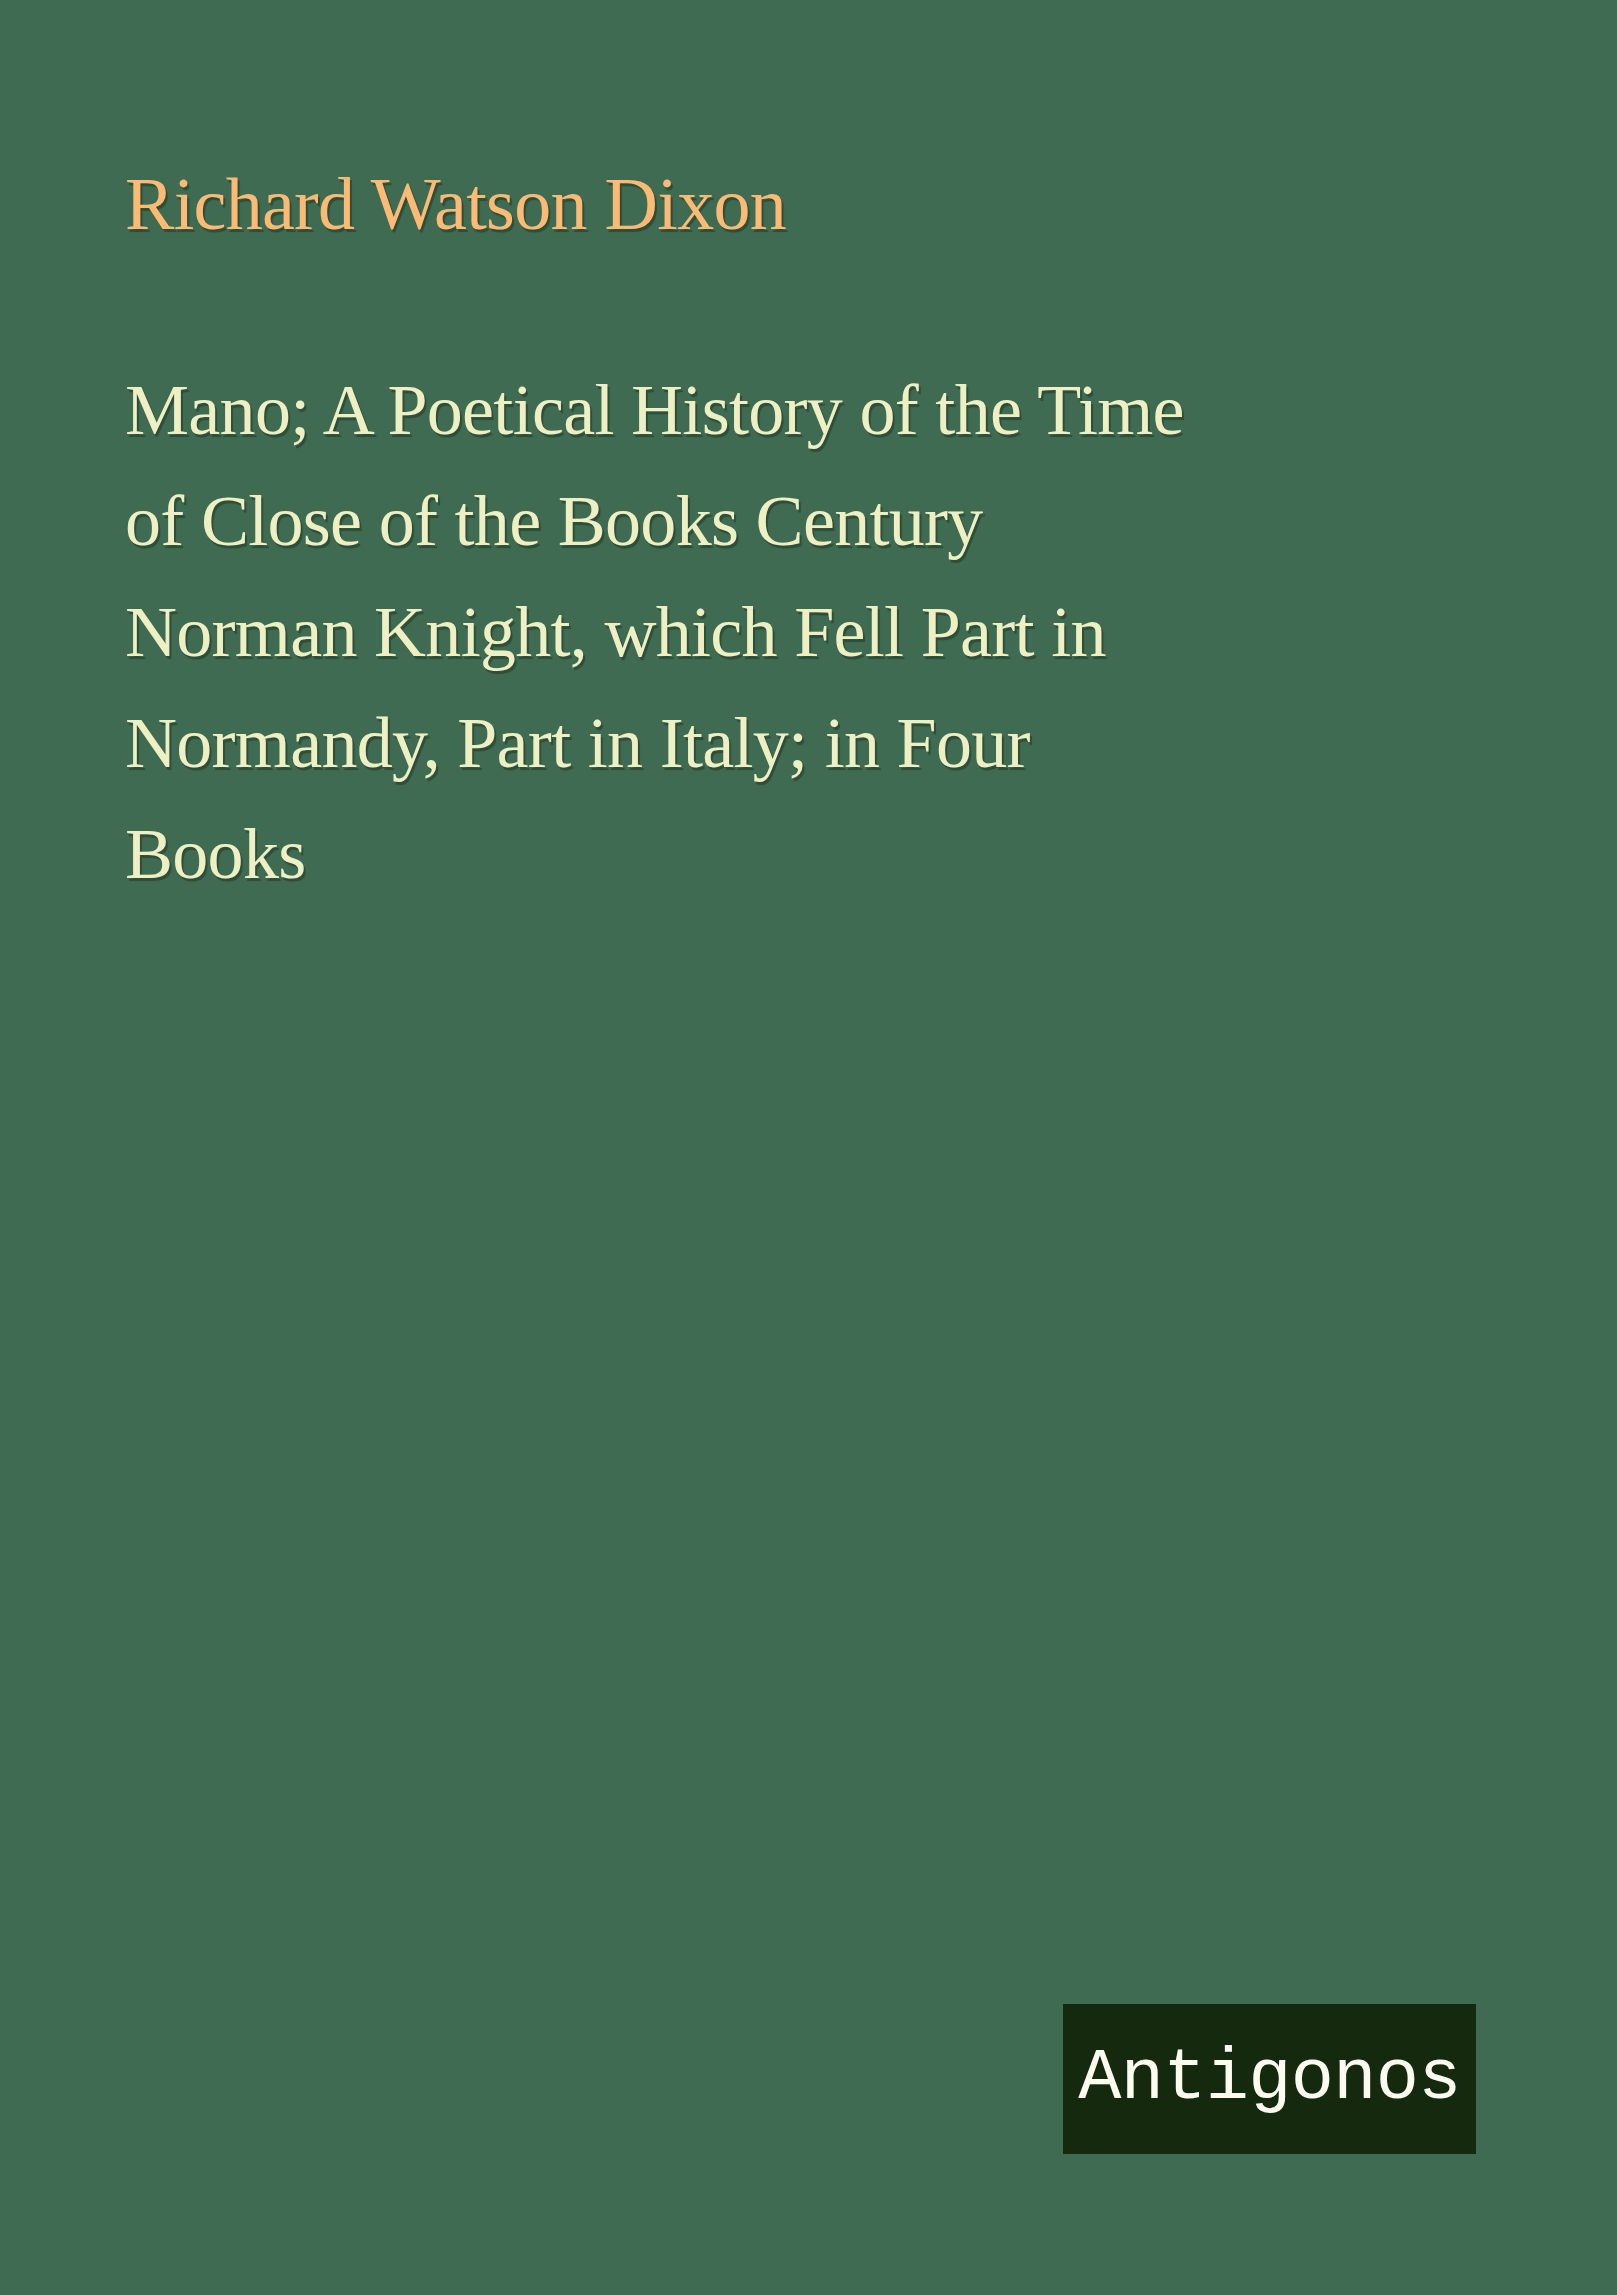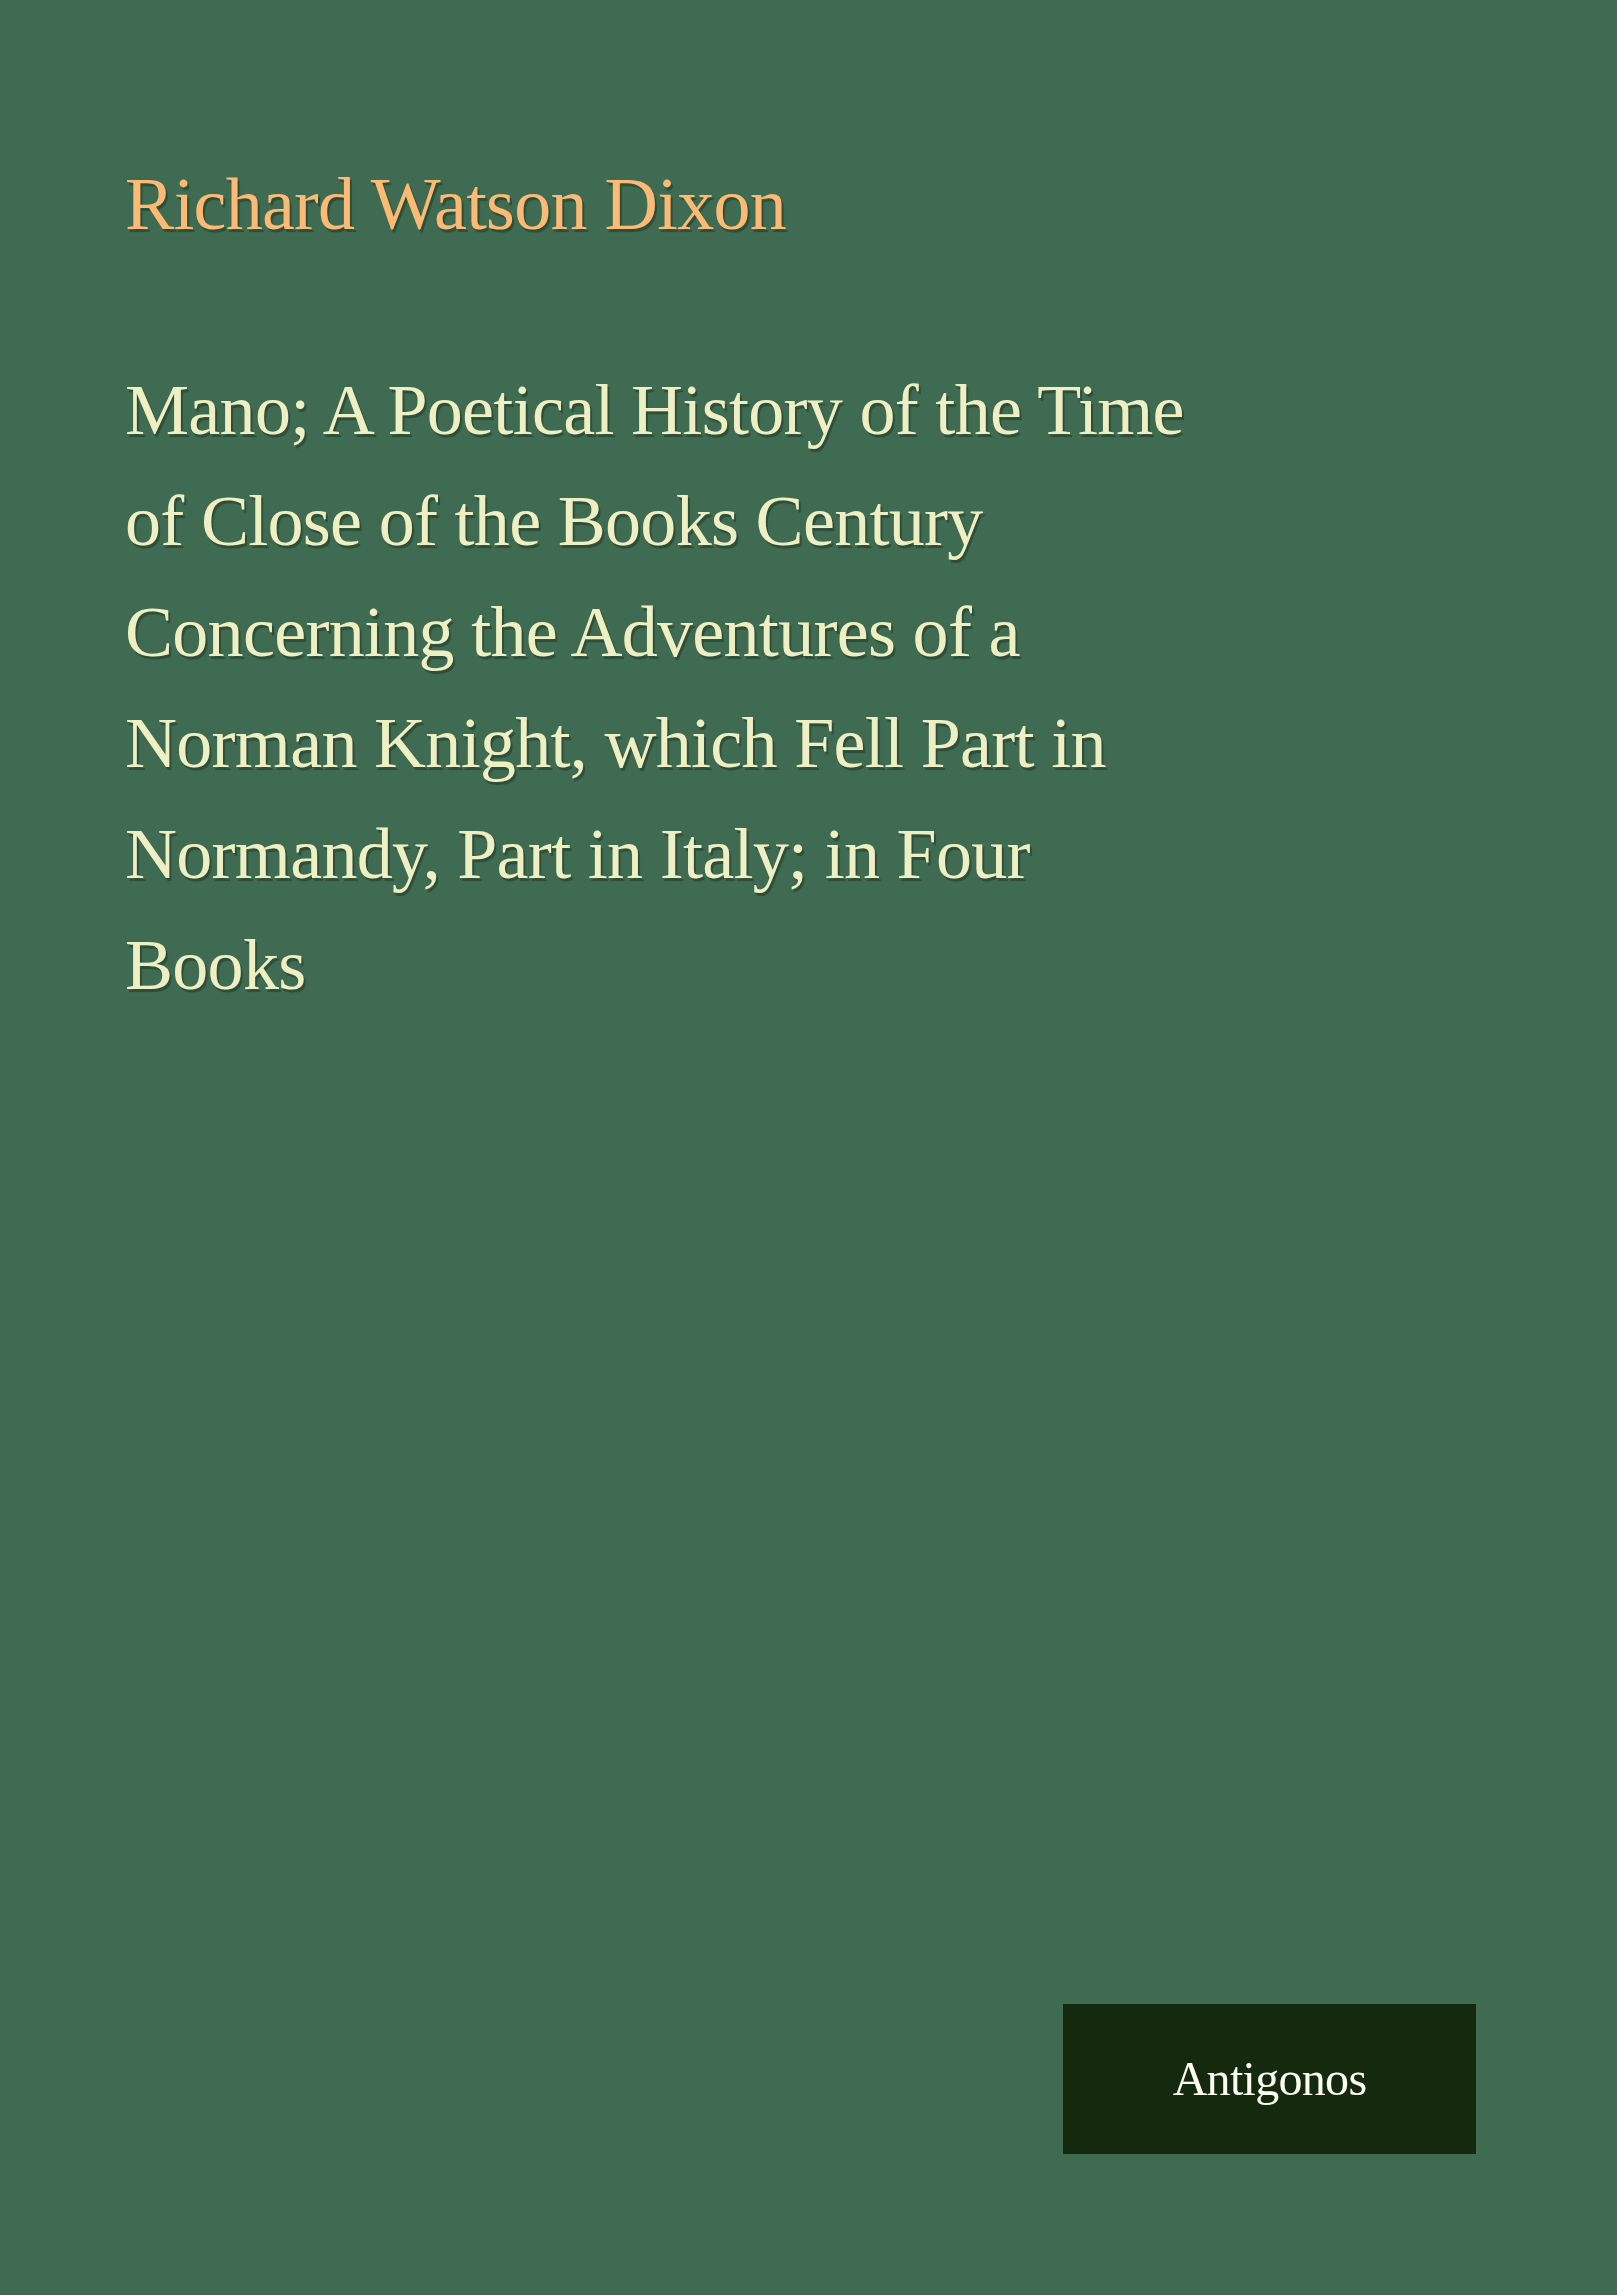--- a/index.html
+++ b/index.html
@@ -53,38 +53,38 @@
     left: 1063px;
     top: 2004px;
     width: 413px;
     height: 150px;
     background: #15290F;
     display: flex;
     align-items: center;
     justify-content: center;
   }
   .publisher-name {
-    font-size: 48px;
+    font-size: 72px;
     line-height: 1;
     color: #FBFBF0;
     letter-spacing: -0.7px;
     white-space: nowrap;
+    font-family: Liberation Mono, monospace;
   }
 </style>
 </head>
 <body>
 
 <div class="cover">
 
   <div class="author">Richard Watson Dixon</div>
 
   <div class="title-block">
     <div class="title-line">Mano; A Poetical History of the Time</div>
     <div class="title-line">of Close of the Books Century</div>
-    <div class="title-line">Concerning the Adventures of a</div>
     <div class="title-line">Norman Knight, which Fell Part in</div>
     <div class="title-line">Normandy, Part in Italy; in Four</div>
     <div class="title-line">Books</div>
   </div>
 
   <div class="publisher-box">
     <span class="publisher-name">Antigonos</span>
   </div>
 
 </div>

